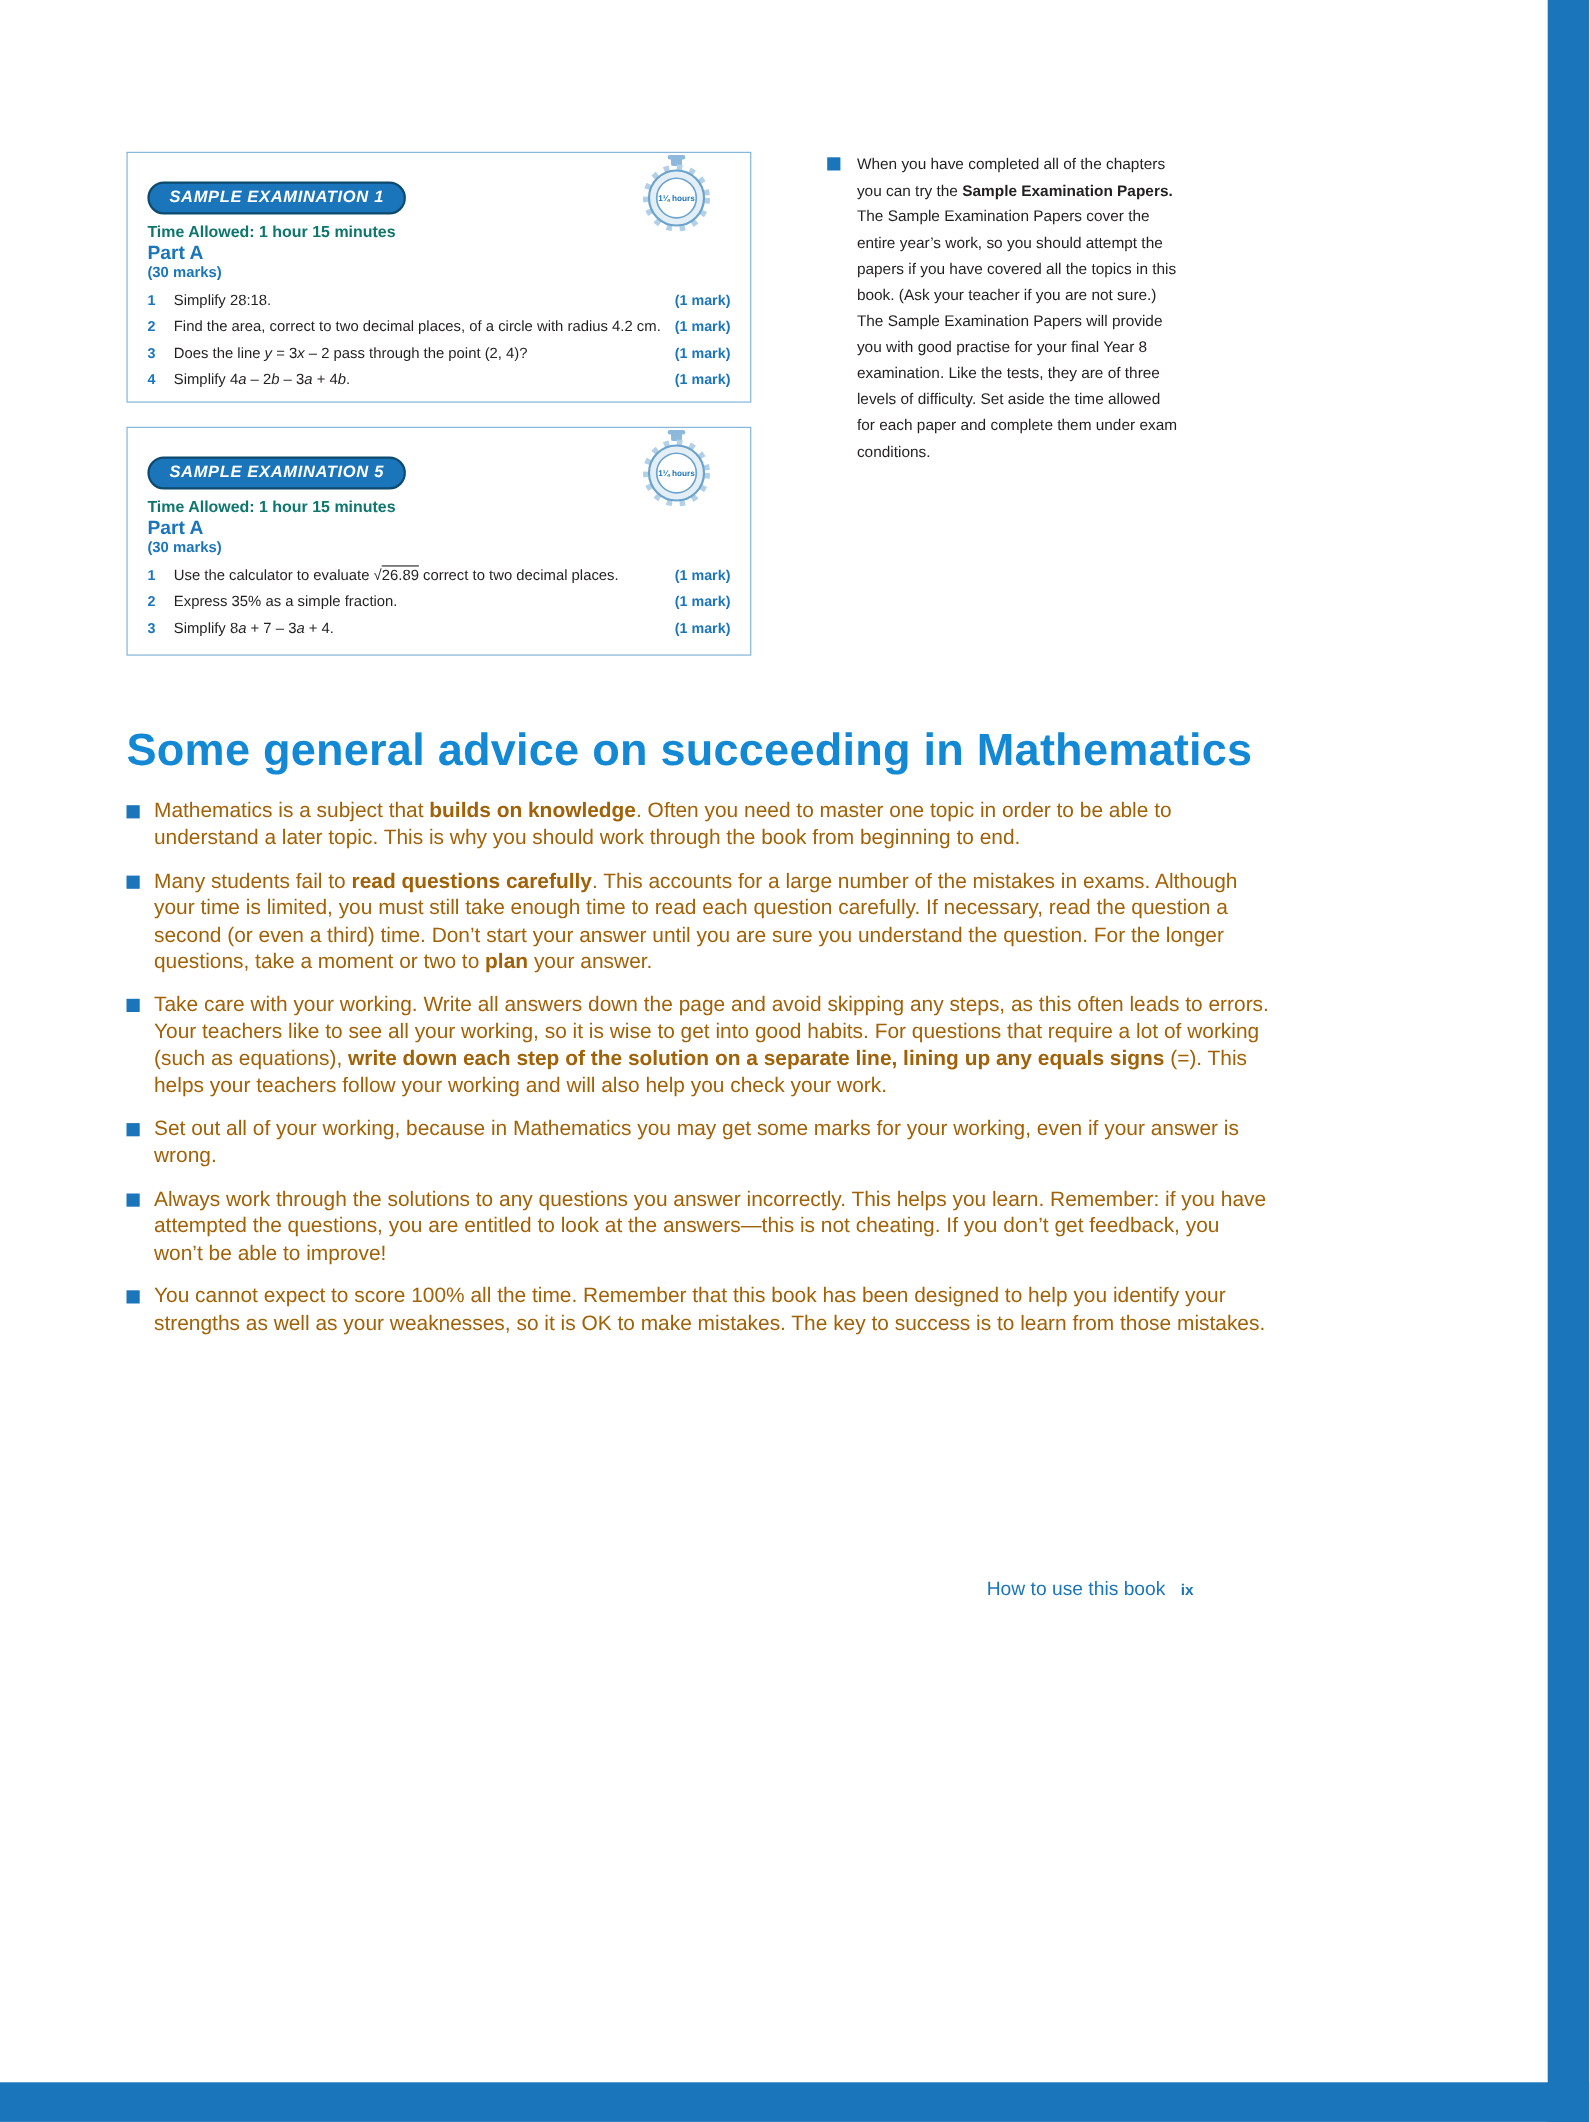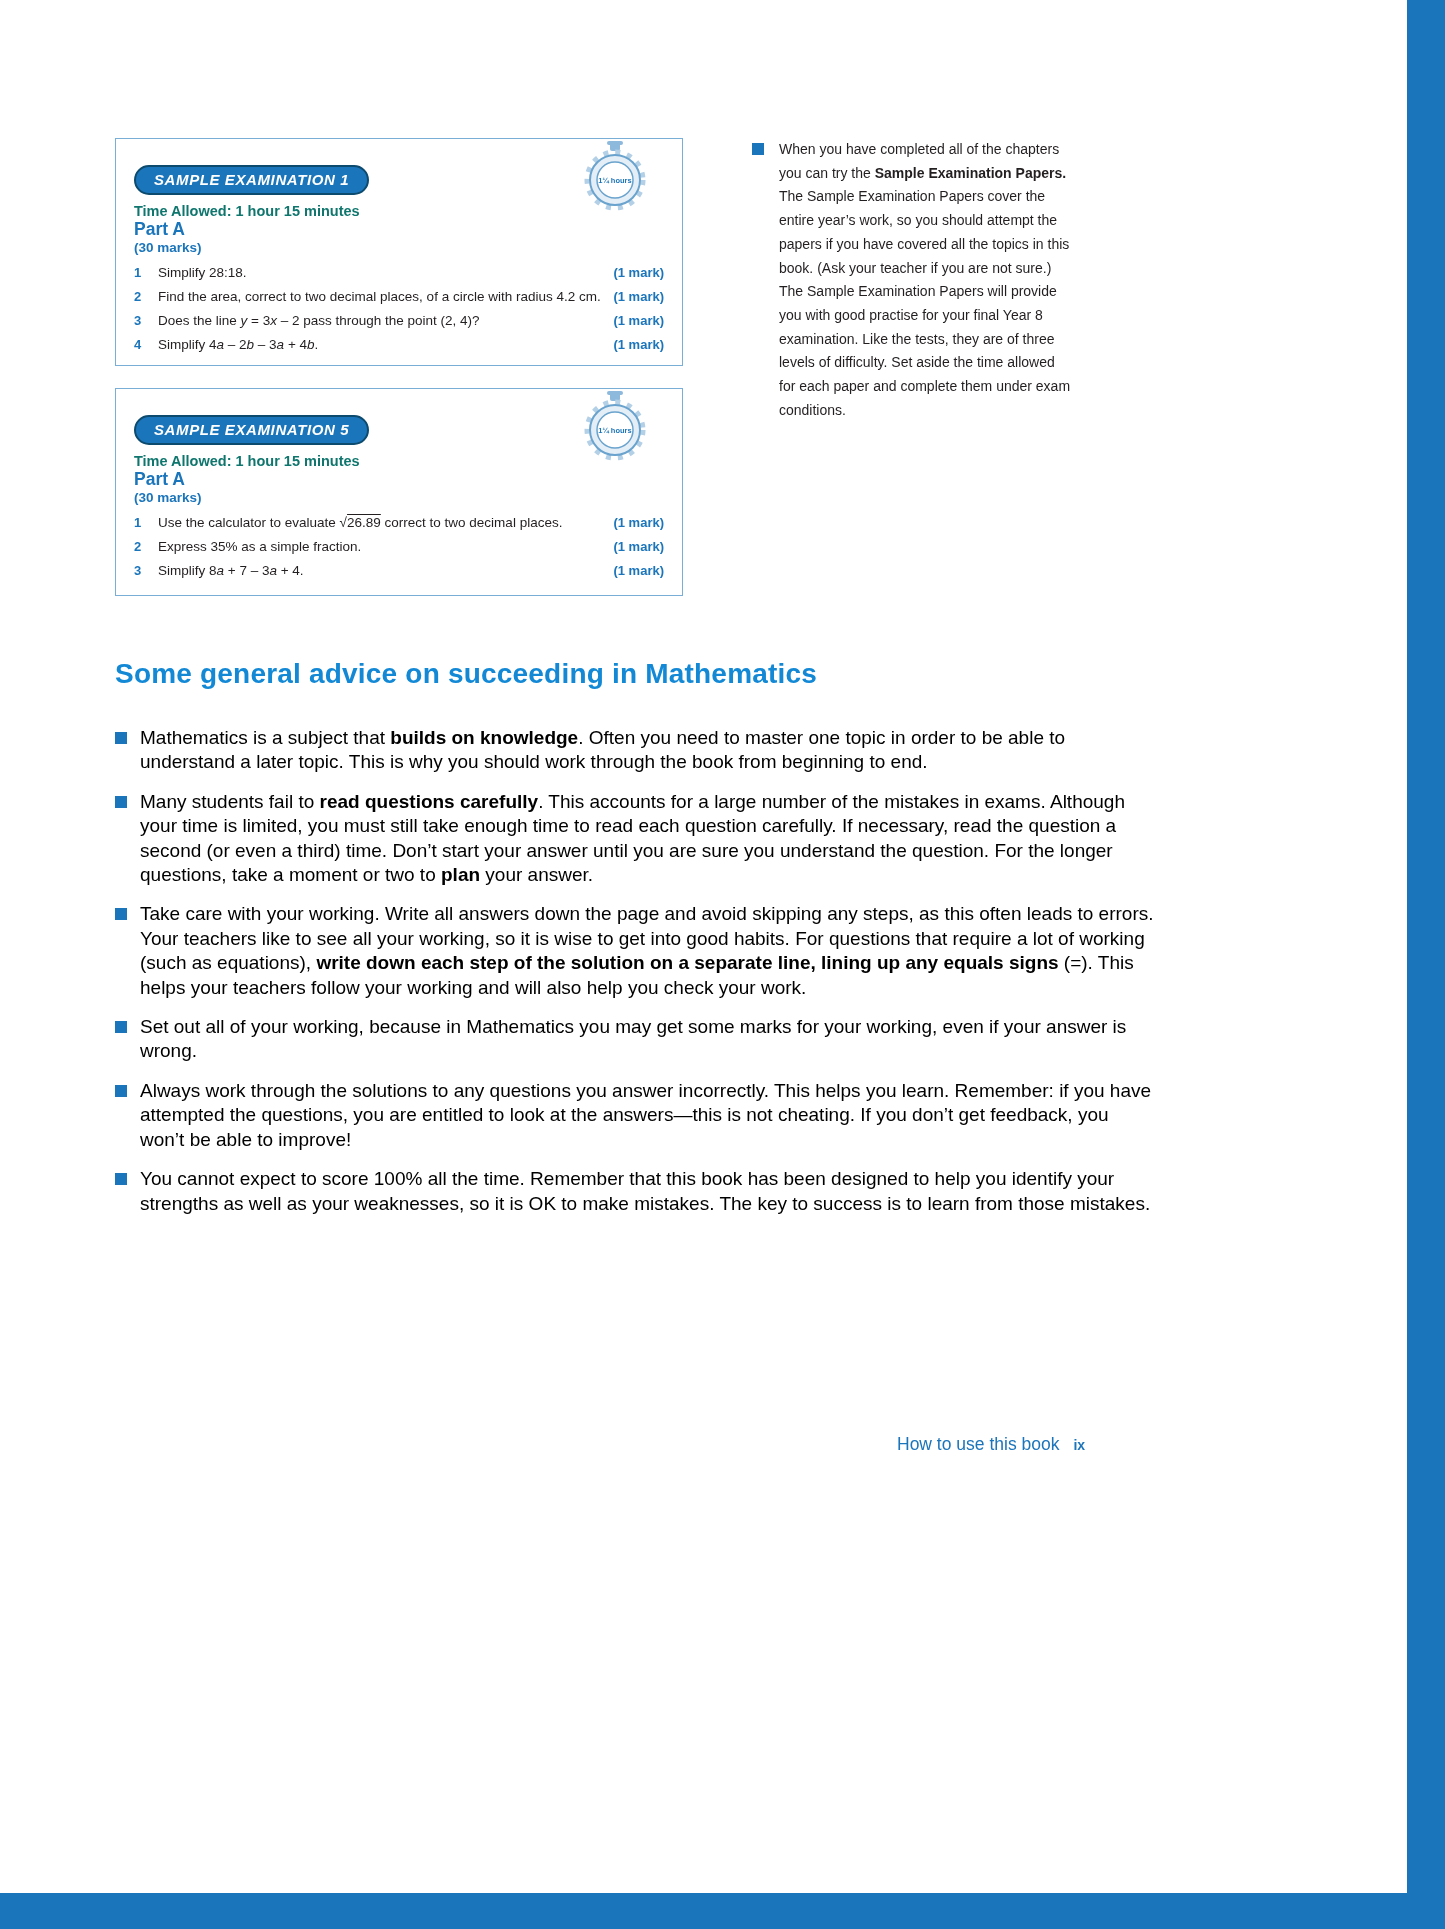--- a/index.html
+++ b/index.html
@@ -85,38 +85,38 @@
     font-size:14px;
     line-height:23.7px;
     color:#231f20;
   }
 
   
   .advice-heading {
     position:absolute;
     left:115px;
     top:658px;
-    font-size:28px;
+    font-size:41px;
     font-weight:800;
     color:#1389d6;
     letter-spacing:.2px;
     white-space:nowrap;
   }
   .advice-list {
     position:absolute;
     left:115px;
     top:726px;
     width:1042px;
   }
   .bullet-item { position:relative; padding-left:25px; margin-bottom:15px; }
   .bullet-item .sq { top:6px; }
   .bullet-text {
     font-size:19px;
     line-height:24.4px;
-    color:#000000;
+    color:#a16207;
   }
 
   
   .footer {
     position:absolute;
     top:1434px;
     left:897px;
     display:flex;
     align-items:baseline;
     gap:14px;

